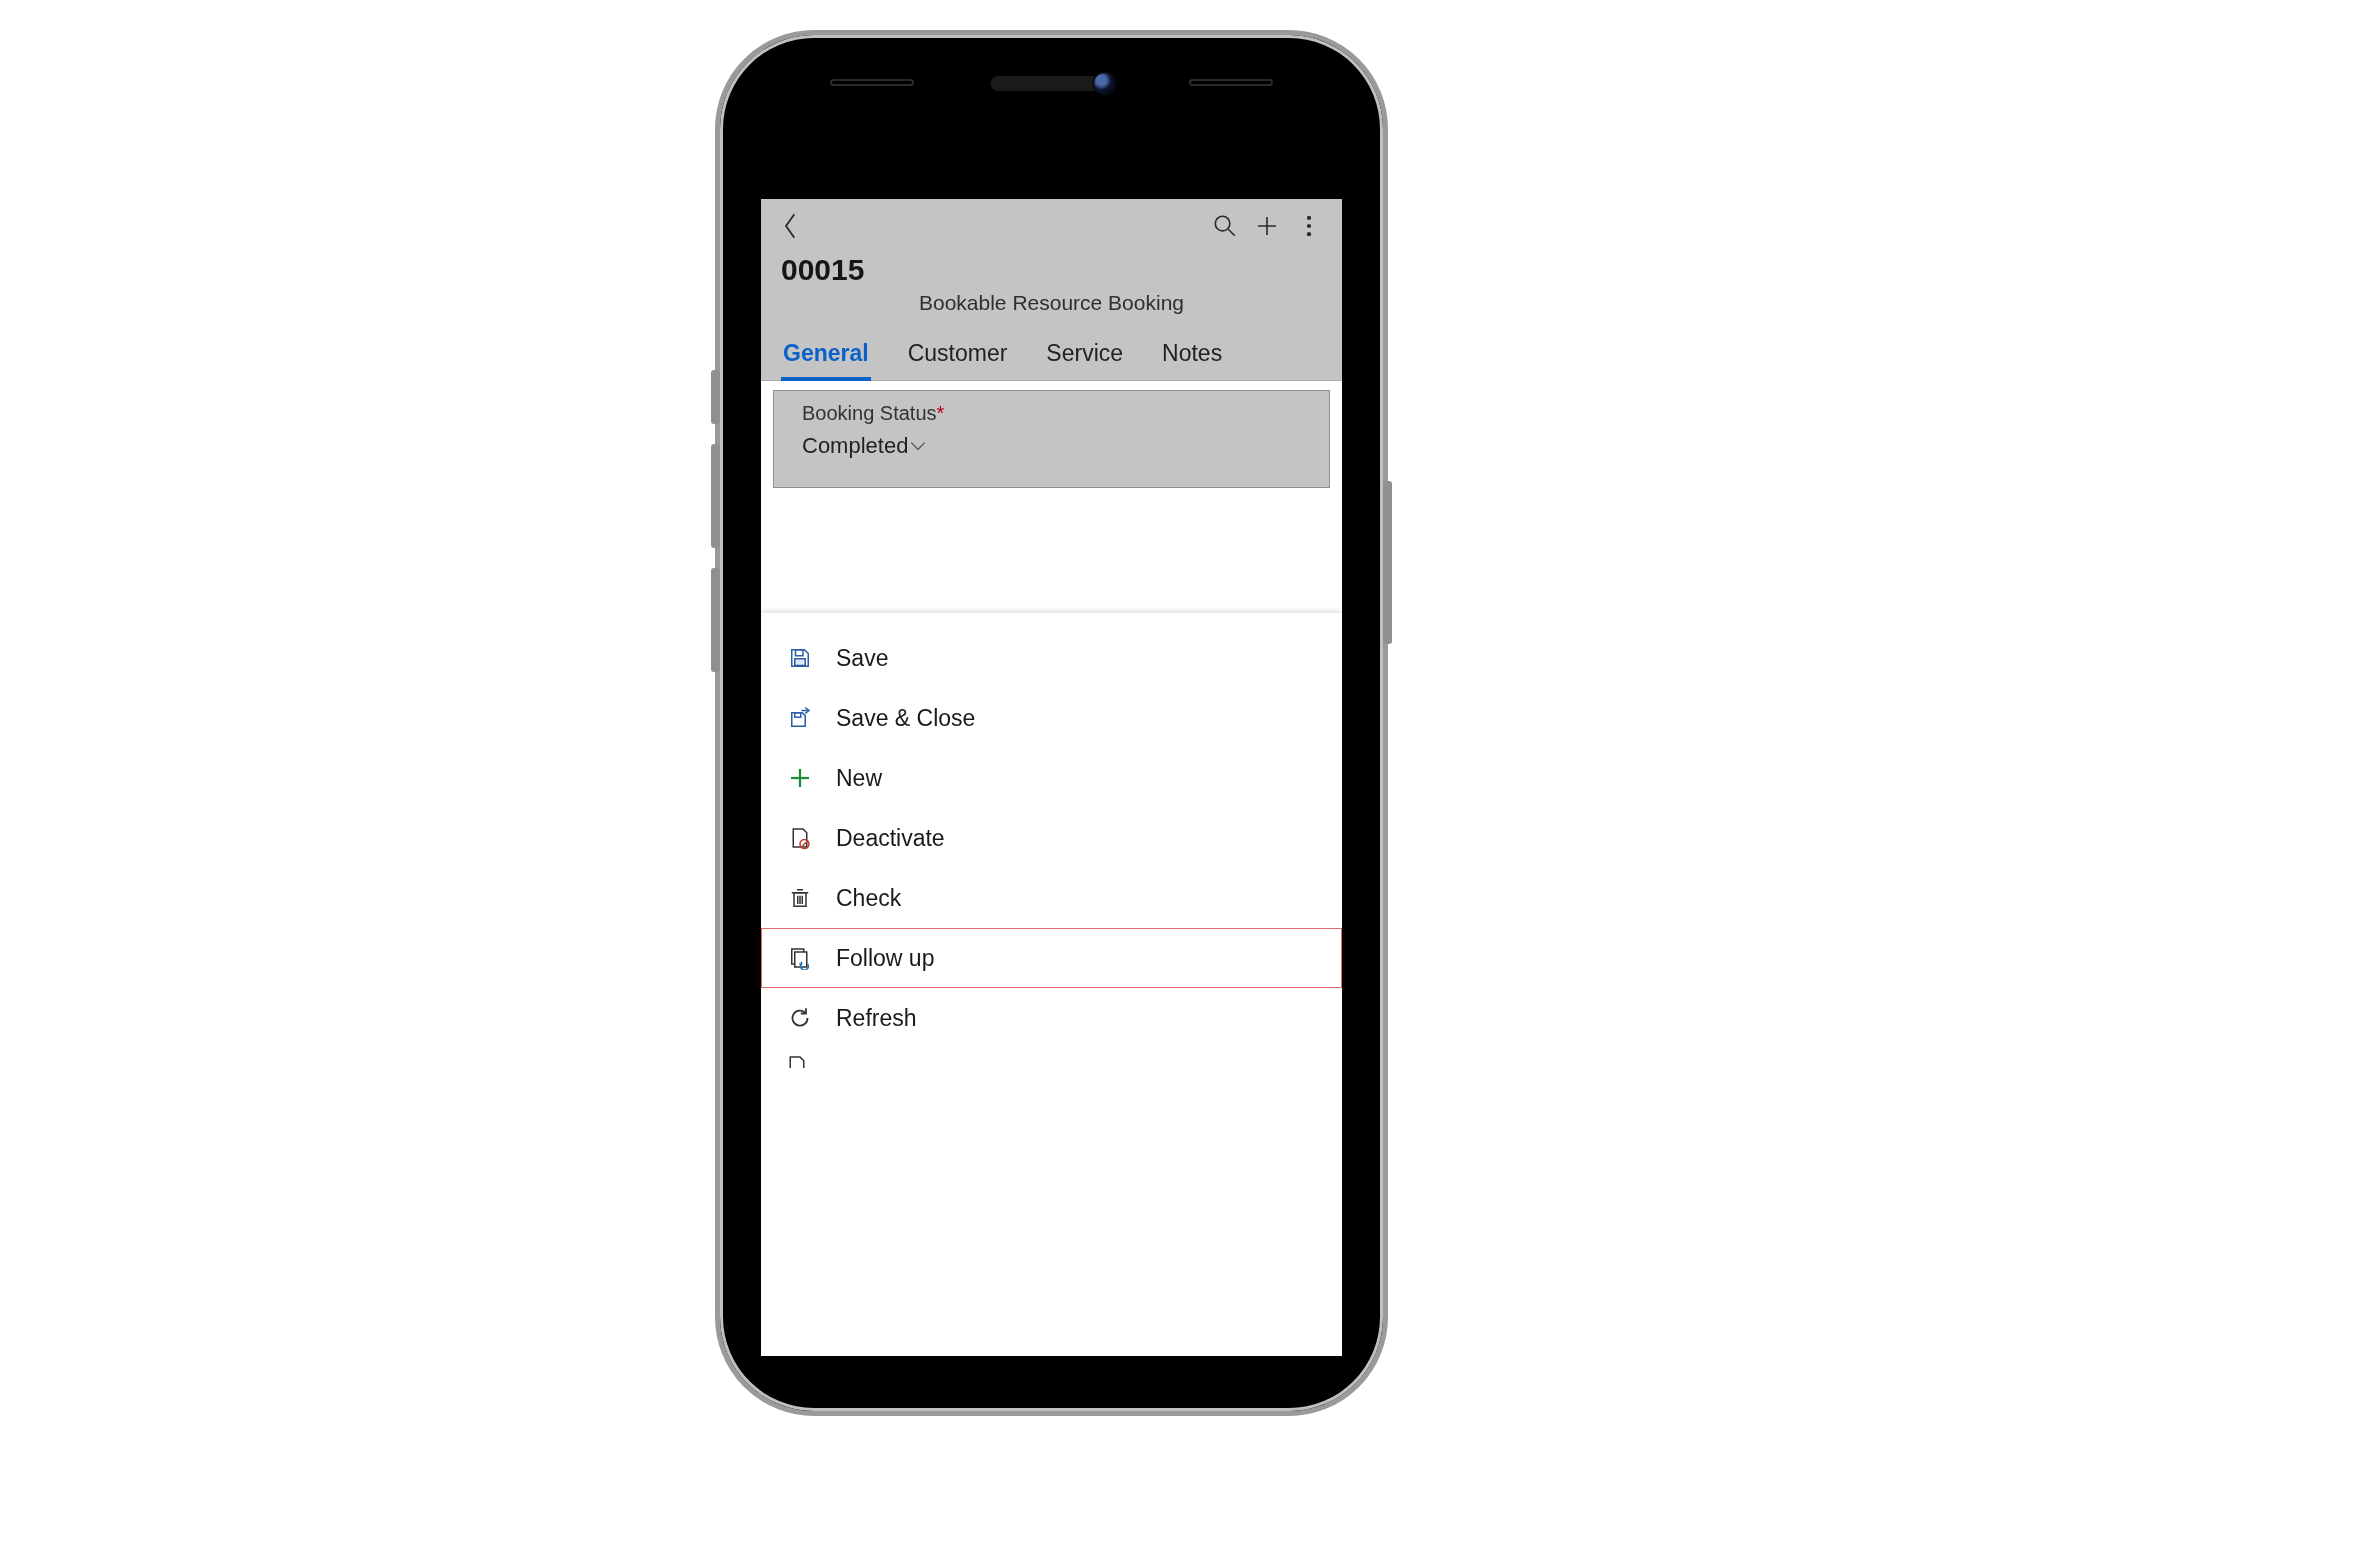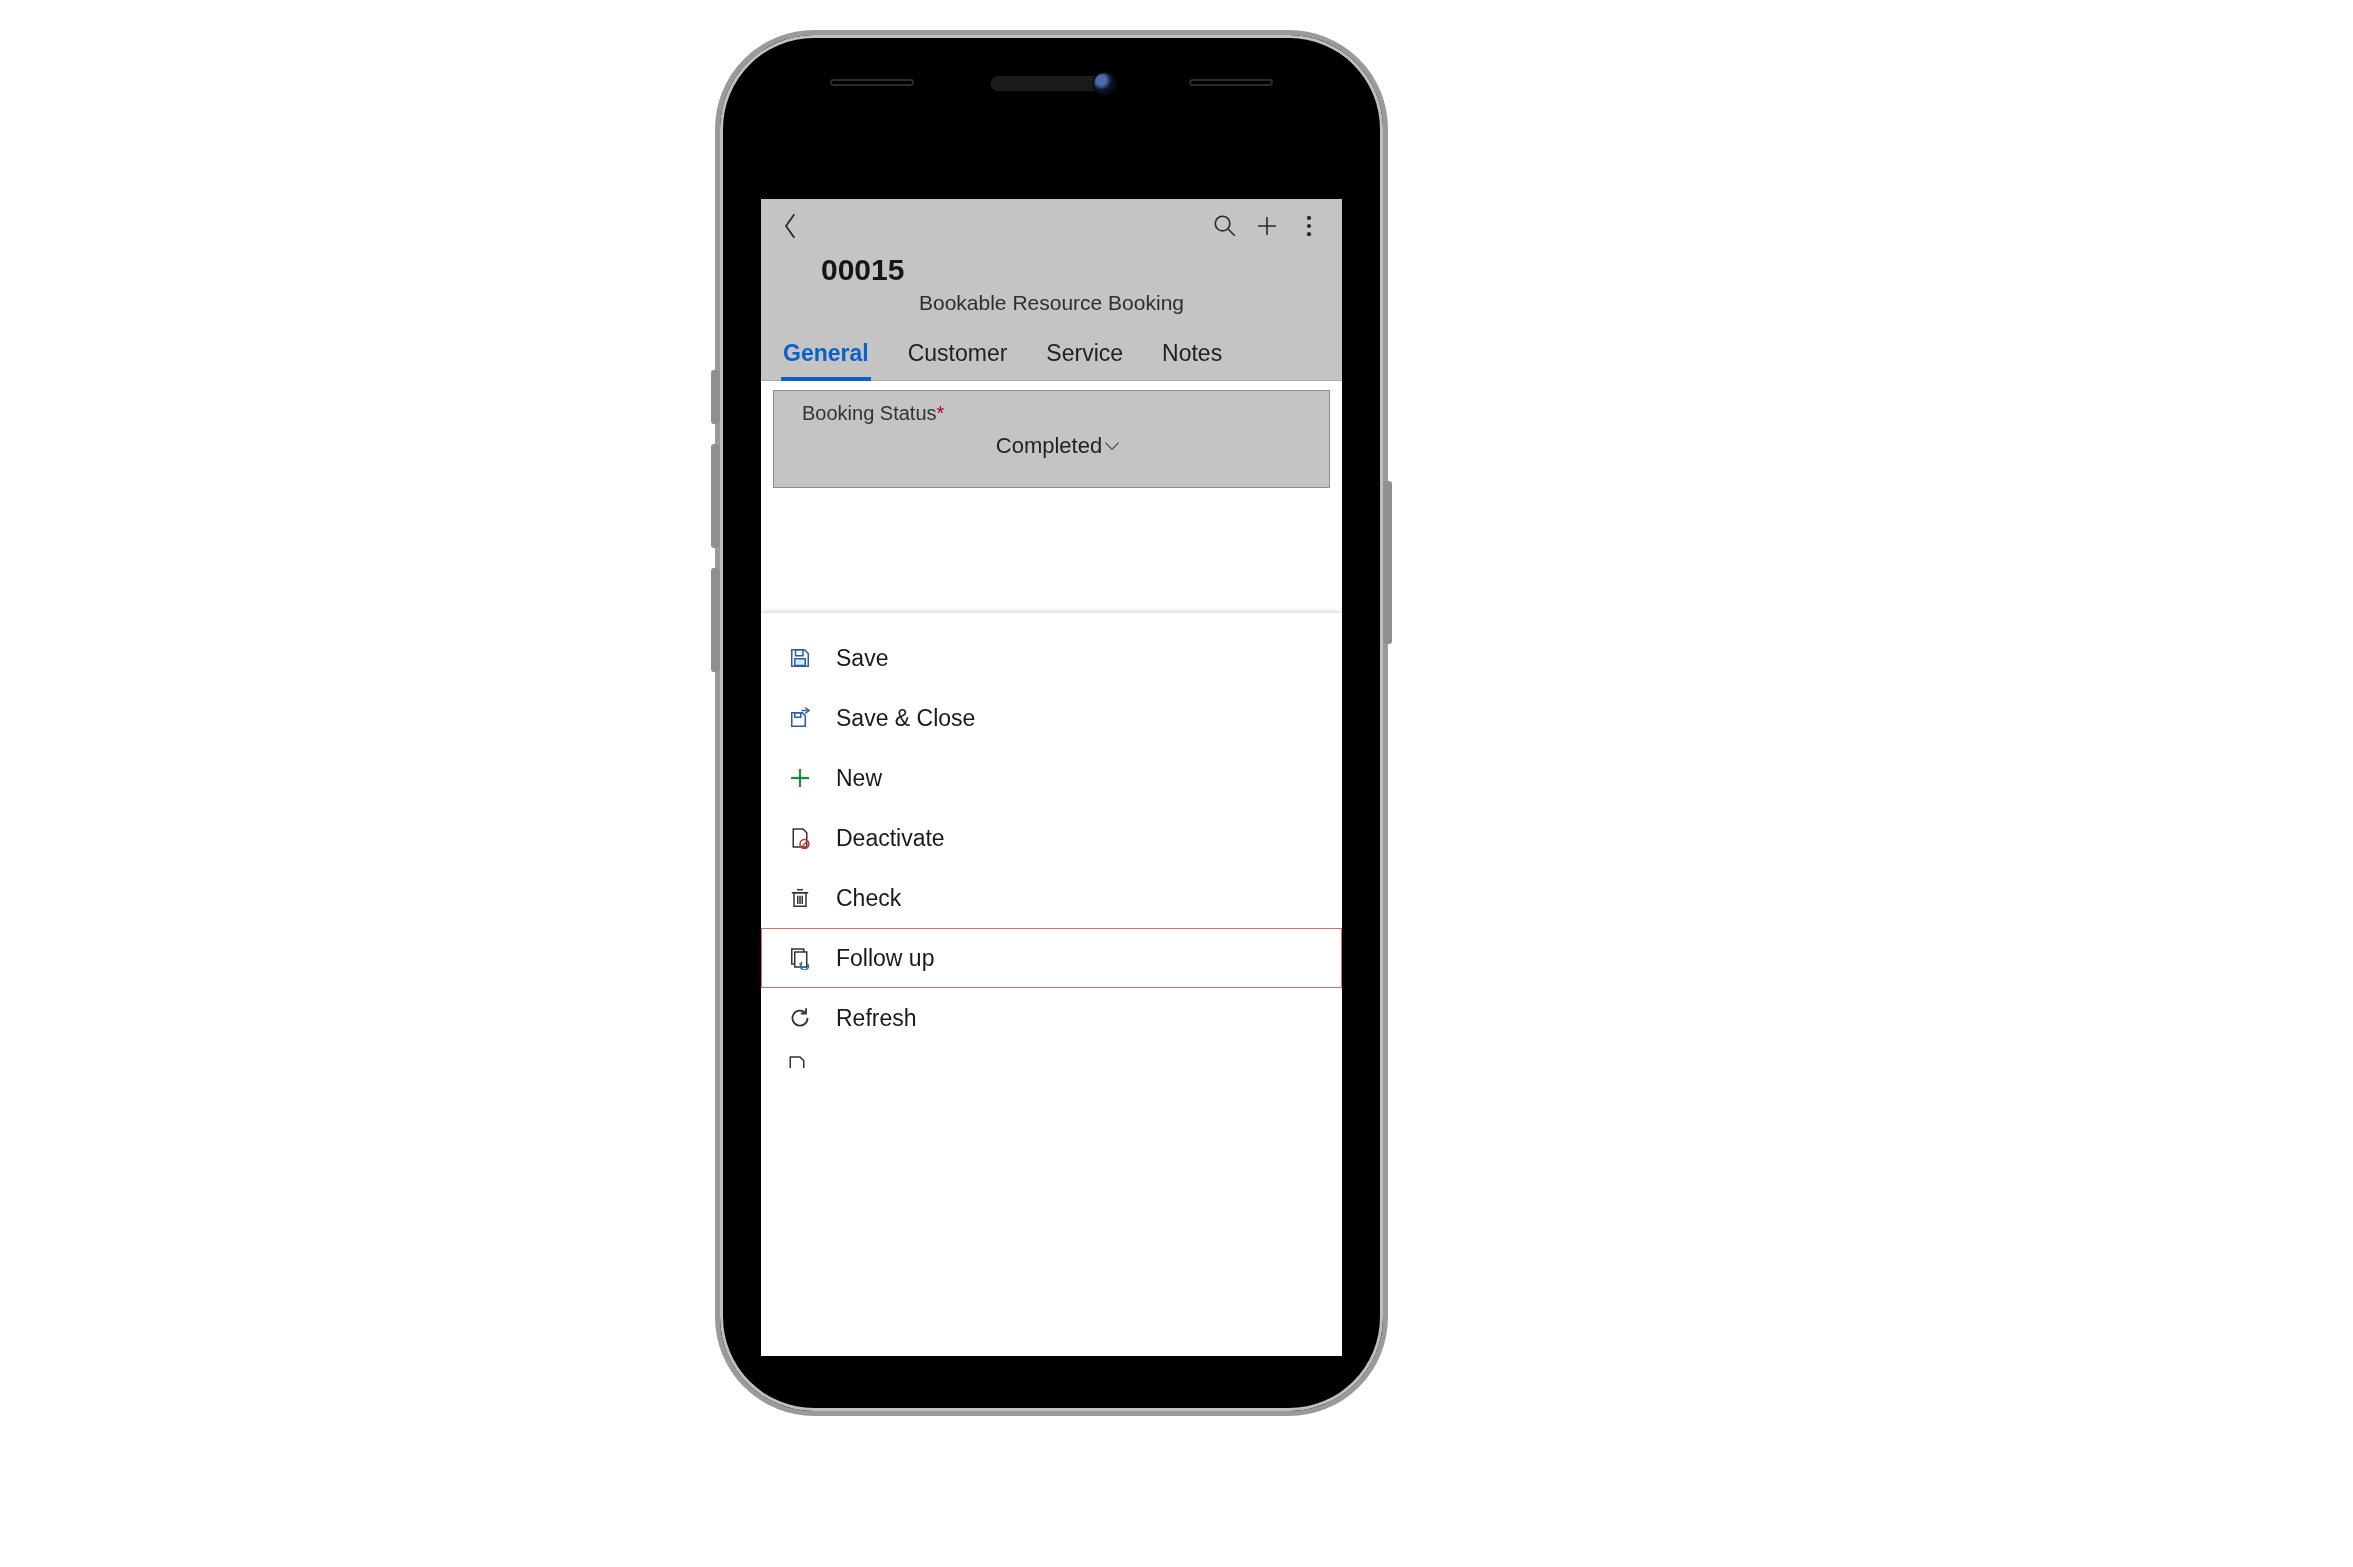--- a/index.html
+++ b/index.html
@@ -79,21 +79,20 @@
     width:30px; height:30px; display:flex; align-items:center; justify-content:center;
     color:#2b2b2b;
   }
   .hdr-spacer { flex:1; }
   .hdr-icon {
     width:37px; height:37px; display:flex; align-items:center; justify-content:center;
     color:#2b2b2b; margin-left:5px;
   }
   .hdr-title {
     padding: 0 20px 2px 20px;
-    margin-left: 40px;
   }
   .hdr-title h1 {
     font-size:30px; font-weight:700; color:#161616;
   }
   .hdr-sub {
     padding: 2px 20px 13px 20px;
     font-size:21px; color:#2f2f2f; font-weight:400;text-align:center;
   }
   .tabs {
     display:flex; gap:35px; padding: 7px 20px 0 20px;
@@ -109,21 +108,21 @@
 
   .form-card {
     margin:9px 12px 0 12px;
     border:1.5px solid #8e8e8e;
     background:#c4c4c4;
     padding:11px 13px 28px 28px;
   }
   .form-label { font-size:20px; color:#333; }
   .form-label .req { color:#b00020; }
   .form-value-row {
-    display:flex; align-items:center; justify-content:center;
+    display:flex; align-items:center; justify-content:flex-start;
     padding-top:8px;
   }
   .form-value { font-size:22px; color:#222; }
   .chev { color:#4d4d4d; }
 
   
   .sheet {
     position:absolute; left:0; right:0; bottom:0;
     top:414px;
     background:#fff;

